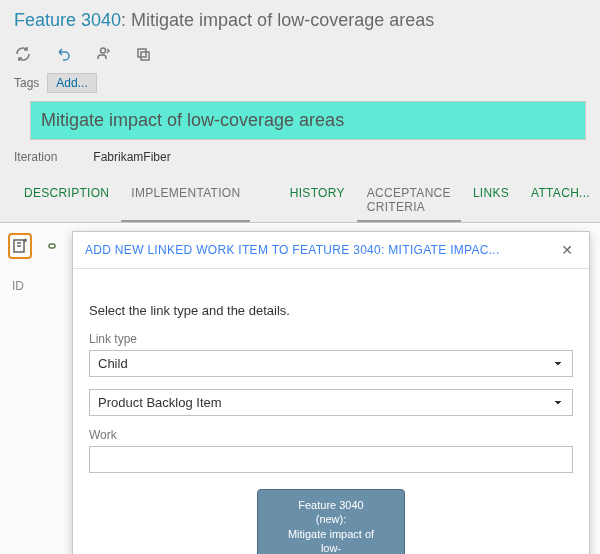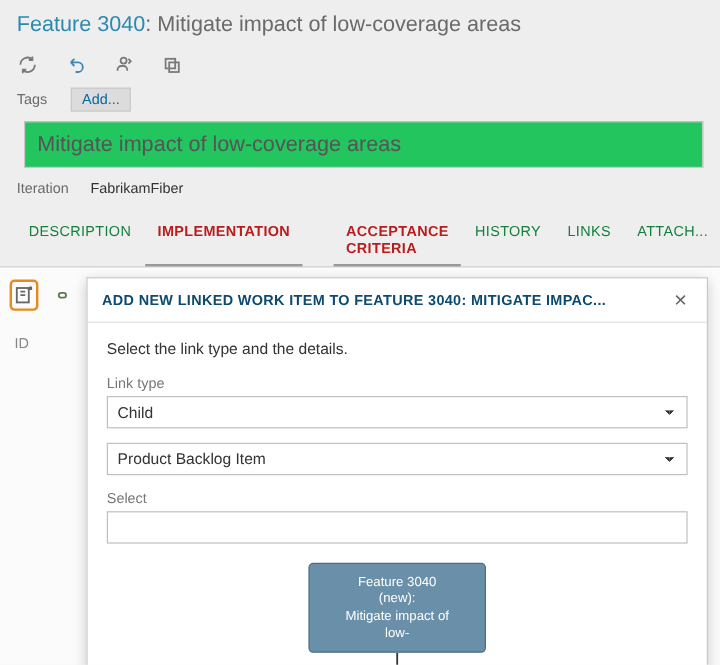--- a/index.html
+++ b/index.html
@@ -7,51 +7,51 @@
 
 .header { padding: 10px 14px 0 14px; }
 .title-line { font-size: 18px; font-weight: 300; }
 .title-id { color: #2a8ab0; }
 .title-text { color: #6a6a6a; }
 
 .toolbar { display: flex; gap: 22px; padding: 14px 14px 10px 14px; }
 .tb-icon { width: 18px; height: 18px; color: #7a7a7a; display: flex; align-items: center; justify-content: center; cursor: pointer; }
 .tb-icon svg { width: 16px; height: 16px; stroke: currentColor; fill: none; stroke-width: 1.5; }
 
-.tags-row { display: flex; align-items: center; gap: 20px; padding: 0 28px 8px 14px; font-size: 12px; }
+.tags-row { display: flex; align-items: center; gap: 8px; padding: 0 28px 8px 14px; font-size: 12px; }
 .tags-label { color: #6a6a6a; }
 .add-tag { background: #dcdcdc; border: 1px solid #c8c8c8; padding: 2px 8px; color: #0369a1; cursor: pointer; font-size: 12px; }
 
-.title-input { margin: 0 14px 10px 20px; border: 1px solid #c8c8c8; background: #22c55e; padding: 8px 10px; font-size: 18px; font-weight: 300; color: #555; }
+.title-input { margin: 0 14px 10px 30px; border: 1px solid #c8c8c8; background: #5eead4; padding: 8px 10px; font-size: 18px; font-weight: 300; color: #555; }
 
-.iter-row { display: flex; align-items: center; gap: 18px; padding: 0 14px 14px 14px; font-size: 12px; }
+.iter-row { display: flex; align-items: center; gap: 36px; padding: 0 14px 14px 14px; font-size: 12px; }
 .iter-label { color: #6a6a6a; }
 .iter-val { color: #333; }
 
 .tabs { display: flex; border-bottom: 1px solid #c8c8c8; padding-left: 14px; font-size: 12px; gap: 2px; }
 .tab { padding: 8px 10px 6px 10px; color: #15803d; cursor: pointer; text-transform: uppercase; letter-spacing: 0.3px; }
-.tab.active { color: #b91c1c; font-weight: 700; border-bottom: 2px solid #999; }
+.tab.active { color: #737373; font-weight: 400; border-bottom: 2px solid #999; }
 .tab-group-gap { width: 60px; }
 
 .content { display: flex; background: #fbfbfb; height: 340px; }
 .left-rail { width: 72px; padding: 10px 8px; display: flex; flex-direction: column; }
 .rail-icons { display: flex; gap: 8px; margin-bottom: 20px; }
 .rail-btn { width: 26px; height: 26px; display: flex; align-items: center; justify-content: center; cursor: pointer; }
 .rail-btn.hl { border: 2px solid #e58a1f; border-radius: 4px; }
 .rail-btn svg { width: 16px; height: 16px; stroke: #5a7a4a; fill: none; stroke-width: 1.5; }
 .rail-btn.hl svg { stroke: #666; }
 .rail-id { color: #888; font-size: 12px; padding-left: 4px; }
 
 .dialog { margin: 8px 10px 0 0; flex: 1; background: #fff; border: 1px solid #c8c8c8; box-shadow: 0 3px 10px rgba(0,0,0,0.2); padding: 0; display: flex; flex-direction: column; }
 .dlg-hdr { display: flex; align-items: center; justify-content: space-between; border-bottom: 1px solid #e0e0e0; padding: 10px 12px; }
-.dlg-title { font-size: 12px; font-weight: 700; letter-spacing: 0.3px; color: #0c4a6e; text-transform: uppercase; white-space: nowrap; overflow: hidden; text-overflow: ellipsis; }
+.dlg-title { font-size: 12px; font-weight: 400; letter-spacing: 0.3px; color: #3b82f6; text-transform: uppercase; white-space: nowrap; overflow: hidden; text-overflow: ellipsis; }
 .dlg-close { cursor: pointer; color: #666; font-size: 14px; padding: 0 4px; }
 
 .dlg-body { padding: 14px 16px 0 16px; flex: 1; overflow: hidden; }
-.instr { font-size: 13px; color: #333; margin-bottom: 14px; }
+.instr { font-size: 13px; color: #333; margin-bottom: 14px; margin-top: 20px; }
 .fld-label { font-size: 12px; color: #777; margin-bottom: 4px; display: block; }
 .fld-select, .fld-input { width: 100%; border: 1px solid #c0c0c0; background: #fff; padding: 5px 8px; font-size: 13px; color: #333; margin-bottom: 12px; font-family: inherit; }
 .fld-select { appearance: none; background-image: linear-gradient(45deg, transparent 50%, #333 50%), linear-gradient(135deg, #333 50%, transparent 50%); background-position: calc(100% - 14px) 11px, calc(100% - 10px) 11px; background-size: 4px 4px, 4px 4px; background-repeat: no-repeat; }
 
 .diagram { display: flex; flex-direction: column; align-items: center; margin-top: 4px; position: relative; }
 .parent-box { background: #6a8fa8; color: #fff; border: 1px solid #4a6d85; border-radius: 4px; padding: 8px 28px; font-size: 11px; text-align: center; width: 148px; line-height: 1.3; }
 .arrow { height: 30px; display: flex; align-items: center; justify-content: center; }
 .arrow svg { width: 10px; height: 30px; }
 </style>
 </head>
@@ -96,22 +96,22 @@
 
 <div class="iter-row">
   <span class="iter-label">Iteration</span>
   <span class="iter-val">FabrikamFiber</span>
 </div>
 
 <div class="tabs">
   <div class="tab">DESCRIPTION</div>
   <div class="tab active">IMPLEMENTATION</div>
   <div class="tab-group-gap"></div>
+  <div class="tab">HISTORY</div>
   <div class="tab active">ACCEPTANCE CRITERIA</div>
-  <div class="tab">HISTORY</div>
   <div class="tab">LINKS</div>
   <div class="tab">ATTACH...</div>
 </div>
 
 <div class="content">
   <div class="left-rail">
     <div class="rail-icons">
       <div class="rail-btn hl">
           <svg viewBox="0 0 16 16">
             <rect x="2" y="2" width="10" height="12"></rect>
@@ -137,21 +137,21 @@
 
       <label class="fld-label">Link type</label>
       <select class="fld-select">
         <option>Child</option>
       </select>
 
       <select class="fld-select">
         <option>Product Backlog Item</option>
       </select>
 
-      <label class="fld-label">Select</label>
+      <label class="fld-label">Work</label>
       <input class="fld-input" type="text" value="" style="">
 
       <div class="diagram">
         <div class="parent-box">
           <div>Feature 3040 (new):</div>
           <div>Mitigate impact of low-</div>
         </div>
         <div class="arrow">
           <svg viewBox="0 0 10 30">
               <line x1="5" y1="0" x2="5" y2="24" stroke="#333" stroke-width="1.5"></line>

